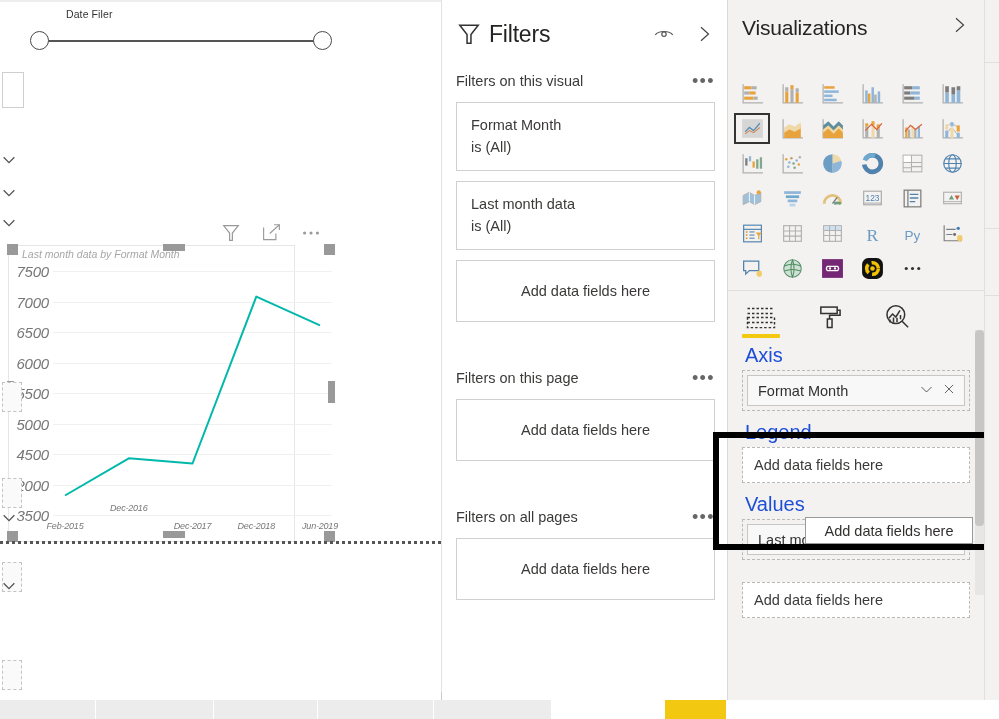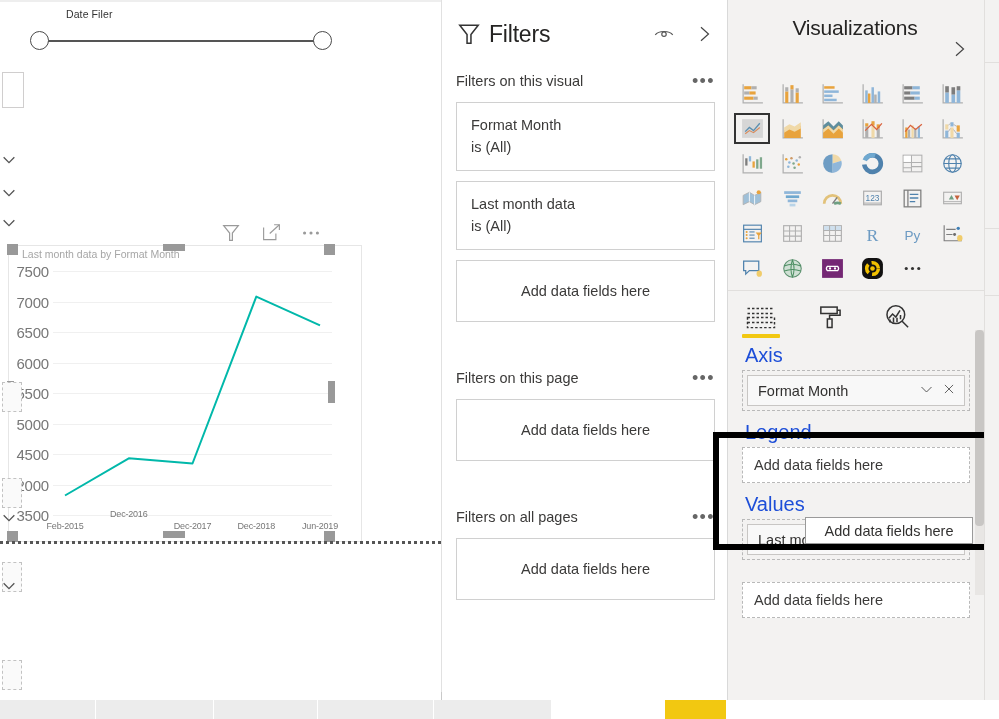--- a/index.html
+++ b/index.html
@@ -45,22 +45,22 @@
 
   
   #visual-icons {
     position: absolute; left: 219px; top: 219px; width: 110px; height: 28px;
     display: flex; align-items: center; gap: 16px;
   }
   .vh-icon { width: 24px; height: 24px; color: #9a9a9a; display:flex; align-items:center; justify-content:center;}
 
   
   #visual {
-    position: absolute; left: 8px; top: 245px; width: 354px; height: 297px;
-    background: #ffffff; border: 1px solid #e6e6e6;
+    position: absolute; left: 8px; top: 245px; width: 287px; height: 297px;
+    background: #ffffff; border: 1px solid #e6e6e6; font-style: italic;
   }
   #chart-title {
     position: absolute; left: 13px; top: 2px; font-size: 10.5px; color: #a6a6a6;
     white-space: nowrap;
   }
   #plot { position: absolute; left: 0; top: 17px; width: 327px; height: 280px; }
   .ytick {
     position: absolute; left: 6px; font-size: 15px; color: #777; text-align: right;
     width: 34px; transform: translateY(-50%); letter-spacing:-.2px;
   }
@@ -119,21 +119,21 @@
     font-size: 14.5px; color: #3b3a39;
   }
 
   
   #viz-pane {
     position: absolute; left: 728px; top: 0; width: 256px; height: 719px;
     background: #f3f2f1;
   }
   #viz-head {
     position: absolute; left: 0; top: 16px; width: 256px; height: 38px;
-    display: flex; align-items: center; padding: 0 16px 0 14px; flex-direction: column;
+    display: flex; align-items: flex-start; padding: 0 16px 0 14px;
   }
   #viz-title { font-size: 21px; color: #252423; letter-spacing: -.2px; }
   #viz-chevron { margin-left: auto; width: 18px; height: 18px; color: #444; }
 
   #viz-grid {
     position: absolute; left: 732px; top: 76px; width: 240px;
   }
   .viz-row { display: flex; }
   .viz-cell {
     width: 40px; height: 35px; display: flex; align-items: center; justify-content: center;
@@ -289,21 +289,21 @@
           <div class="gridline" style="top: 69px;"></div>
           <div class="ytick" style="top: 69px;">6500</div>
           <div class="gridline" style="top: 38.5px;"></div>
           <div class="ytick" style="top: 38.5px;">7000</div>
           <div class="gridline" style="top: 8px;"></div>
           <div class="ytick" style="top: 8px;">7500</div>
           <svg id="svg-line" width="327" height="280">
             <polyline points="56.0,232.5 119.8,195.3 183.5,200.5 247.3,33.6 311.0,62.3" fill="none" stroke="#01B8AA" stroke-width="2" stroke-linejoin="round"></polyline>
           </svg>
           <div class="xtick" style="left: 56px; top: 258px;">Feb-2015</div>
-          <div class="xtick" style="left: 119.75px; top: 246px;">Dec-2016</div>
+          <div class="xtick" style="left: 119.75px; top: 240px;">Dec-2016</div>
           <div class="xtick" style="left: 183.5px; top: 258px;">Dec-2017</div>
           <div class="xtick" style="left: 247.25px; top: 258px;">Dec-2018</div>
           <div class="xtick" style="left: 311px; top: 258px;">Jun-2019</div>
         </div>
     </div>
 
     <div class="sel-handle sh-corner" style="left:7px;  top:244px;"></div>
     <div class="sel-handle sh-h" style="left:163px;top:244px;"></div>
     <div class="sel-handle sh-corner" style="left:324px;top:244px;"></div>
     <div class="sel-handle sh-v" style="left:7px;  top:381px;"></div>

